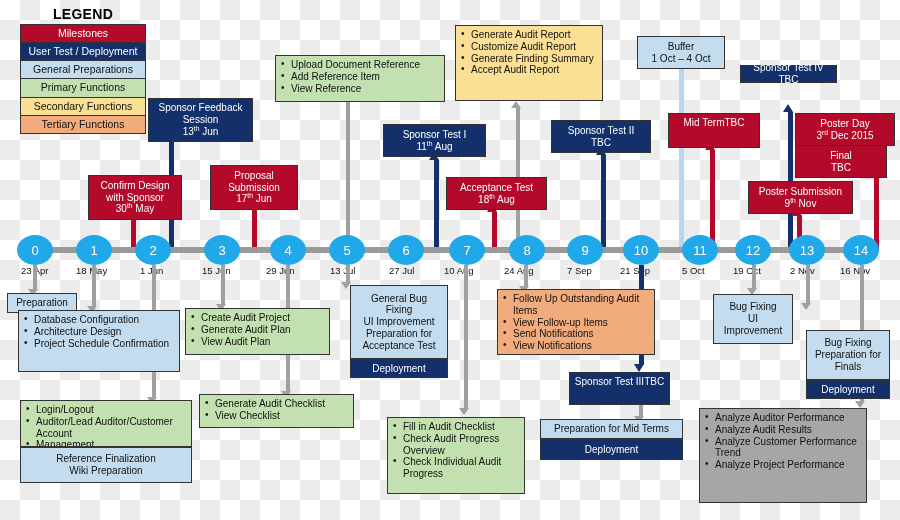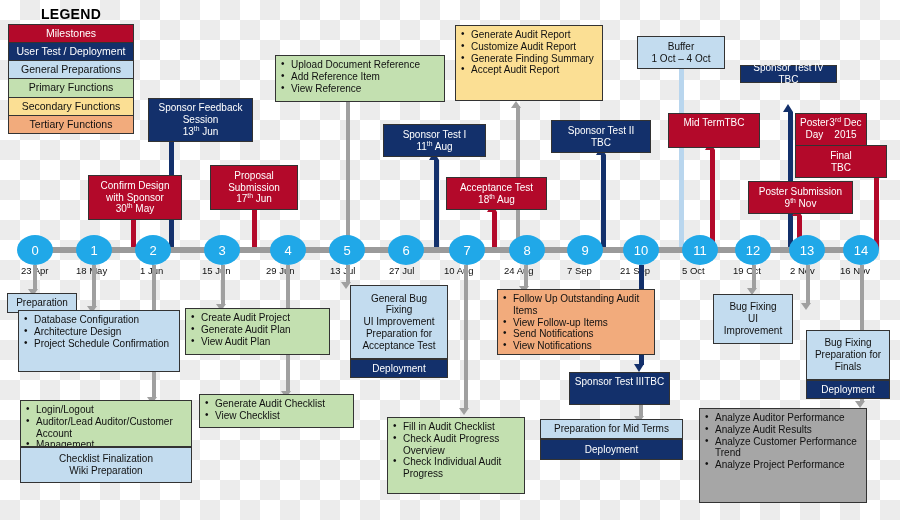--- a/index.html
+++ b/index.html
@@ -24,21 +24,21 @@
   
   .c-milestone{background:#b3092a;color:#fff;}
   .c-deploy{background:#13306b;color:#fff;}
   .c-general{background:#c3dcef;color:#111;}
   .c-primary{background:#c3e0b0;color:#111;}
   .c-secondary{background:#fbdf94;color:#111;}
   .c-tertiary{background:#f2ab7c;color:#111;}
   .c-good{background:#a6a6a6;color:#111;}
 
   
-  #legend{position:absolute;left:8px;top:4px;width:126px;}
+  #legend{position:absolute;left:20px;top:4px;width:126px;}
   #legend .ltitle{font-size:14px;font-weight:bold;text-align:center;color:#000;
       padding:2px 0 3px 0;letter-spacing:.3px;}
   #legend .lrow{border:1px solid #333;font-size:10.5px;text-align:center;
       padding:2px 2px;margin-top:-1px;line-height:1.25;}
 
   
   .vline{position:absolute;background:#a0a0a0;width:4px;}
   .vline.dark{background:#13306b;width:5px;}
   .vline.red{background:#b3092a;width:5px;}
   .vline.lightblue{background:#b9d6ee;width:5px;}
@@ -157,21 +157,21 @@
     <div>Sponsor Feedback</div>
     <div>Session</div>
     <div><span>13</span><sup>th</sup><span> Jun</span></div>
   </div>
 
   <div class="box c-milestone ctr pad t10" style="left:668px;top:113px;width:92px;height:35px;display:flex;flex-direction:row;justify-content:center;text-align:center;">
     <div>Mid Term</div>
     <div>TBC</div>
   </div>
 
-  <div class="box c-milestone ctr pad t10" style="left:795px;top:113px;width:72px;height:33px;display:flex;flex-direction:row;justify-content:center;">
+  <div class="box c-milestone ctr pad t10" style="left:795px;top:113px;width:100px;height:33px;display:flex;flex-direction:column;justify-content:center;">
     <div>Poster Day</div>
     <div><span>3</span><sup>rd</sup><span> Dec 2015</span></div>
   </div>
   <div class="box c-milestone ctr pad t10" style="left:795px;top:145px;width:92px;height:33px;display:flex;flex-direction:column;justify-content:flex-end;">
     <div>Final</div>
     <div>TBC</div>
   </div>
 
   <div class="box c-deploy ctr pad t10" style="left:383px;top:124px;width:103px;height:33px;display:flex;flex-direction:column;justify-content:center;">
     <div>Sponsor Test I</div>
@@ -292,21 +292,21 @@
 
   <div class="box c-primary pad t10" style="left:20px;top:400px;width:172px;height:47px;overflow:hidden;">
     <ul class="bl">
       <li>Login/Logout</li>
       <li>Auditor/Lead Auditor/Customer Account</li>
       <li style="list-style:none;padding-left:11px;">Management</li>
     </ul>
   </div>
 
   <div class="box c-general ctr pad t10" style="left:20px;top:447px;width:172px;height:36px;display:flex;flex-direction:column;justify-content:center;">
-    <div>Checklist Finalization</div>
+    <div>Reference Finalization</div>
     <div>Wiki Preparation</div>
   </div>
 
   <div class="box c-primary pad t10" style="left:185px;top:308px;width:145px;height:47px;">
     <ul class="bl">
       <li>Create Audit Project</li>
       <li>Generate Audit Plan</li>
       <li>View Audit Plan</li>
     </ul>
   </div>

